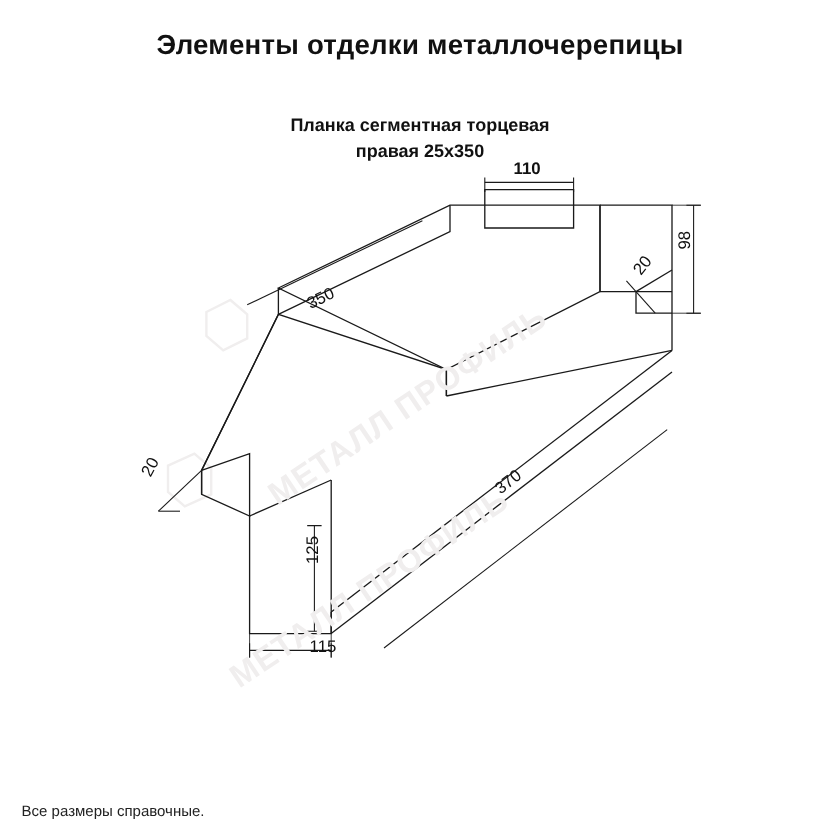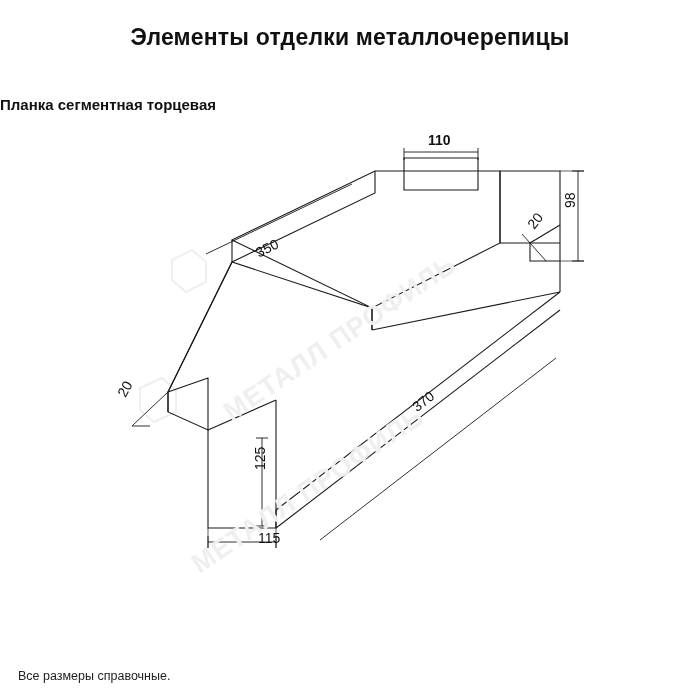--- a/index.html
+++ b/index.html
@@ -28,21 +28,21 @@
     font-size: 23px;
     font-weight: bold;
     letter-spacing: 0.2px;
     color: #111111;
   }
   .subtitle {
     position: absolute;
     top: 94px;
     left: 0;
     width: 700px;
-    text-align: left;
+    text-align: center;
     font-size: 15px;
     font-weight: bold;
     line-height: 22px;
     color: #111111;
   }
   .drawing {
     position: absolute;
     top: 130px;
     left: 0;
     width: 700px;
@@ -79,20 +79,21 @@
 </style>
 </head>
 <body>
 
 <div class="page">
 
   <div class="title">Элементы отделки металлочерепицы</div>
 
   <div class="subtitle">
     <div>Планка сегментная торцевая</div>
+    <div>правая 25х350</div>
   </div>
 
   <div class="drawing">
 
     <div class="wm wm1">МЕТАЛЛ ПРОФИЛЬ</div>
     <div class="wm wm2">МЕТАЛЛ ПРОФИЛЬ</div>
 
     <svg width="700" height="470" viewBox="0 0 700 470">
       <g fill="none" stroke="#1a1a1a" stroke-width="1.1" stroke-linejoin="miter" stroke-linecap="butt">
 

